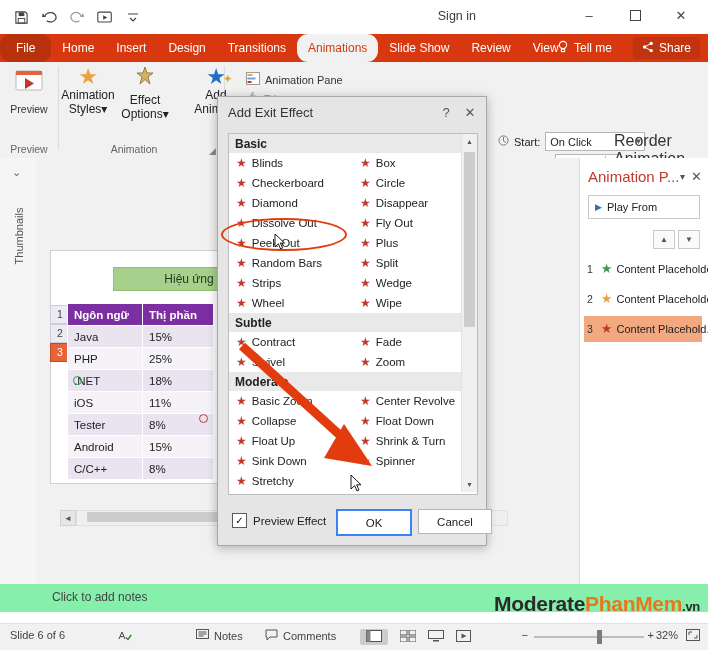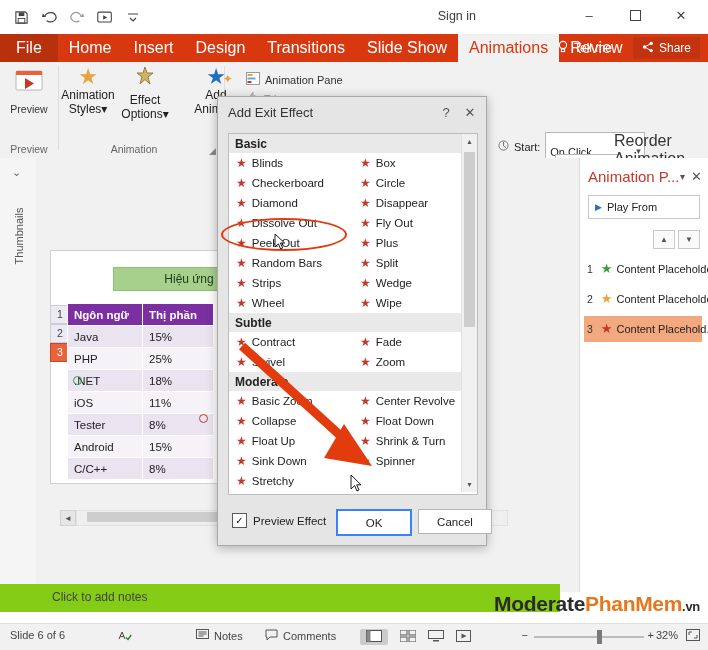--- a/index.html
+++ b/index.html
@@ -11,21 +11,21 @@
   .qat{position:absolute;left:8px;top:6px;display:flex;align-items:center;gap:2px;}
   .qat .qbtn{width:26px;height:22px;display:flex;align-items:center;justify-content:center;color:#444;font-size:13px;}
   .title-text{position:absolute;left:0;top:8px;width:708px;text-align:center;font-size:13px;color:#3b3b3b;}
   .signin{position:absolute;right:232px;top:9px;font-size:12.5px;color:#3b3b3b;}
   .wbtns{position:absolute;right:4px;top:0;display:flex;}
   .wbtn{width:46px;height:30px;display:flex;align-items:center;justify-content:center;color:#444;font-size:13px;}
 
   
   .ribtabs{position:absolute;left:0;top:34px;width:708px;height:28px;background:#d7380f;}
   .ribtabs .tabs{display:flex;align-items:stretch;height:28px;}
-  .rtab{padding:0 11px;display:flex;align-items:center;color:#fff;font-size:16px;white-space:nowrap;}
+  .rtab{padding:0 11px;display:flex;align-items:center;color:#fff;font-size:12px;white-space:nowrap;border-radius:11px;}
   .rtab.active{background:#f1f1f1;color:#d7380f;}
   .rtab.file{background:#b8310d;color:#fff;padding:0 16px;}
   .tellme{position:absolute;right:96px;top:0;height:28px;display:flex;align-items:center;color:#fff;font-size:12px;gap:5px;}
   .share{position:absolute;right:8px;top:3px;height:22px;display:flex;align-items:center;gap:5px;color:#fff;font-size:12px;background:#c23410;padding:0 9px;border-radius:2px;}
 
   
   .ribbon{position:absolute;left:0;top:62px;width:708px;height:96px;background:#f1f1f1;border-bottom:1px solid #d4d4d4;}
   .grp{position:absolute;top:0;height:96px;}
   .grp .glabel{position:absolute;bottom:3px;left:0;width:100%;text-align:center;font-size:10.5px;color:#666;}
   .bigbtn{display:flex;flex-direction:column;align-items:center;justify-content:flex-start;padding-top:6px;width:100%;}
@@ -36,21 +36,21 @@
   .star.y{color:#e8a33d;}
   .star.r{color:#c0392b;}
   .star.g{color:#3a9a4a;}
 
   .animlist{position:absolute;left:166px;top:66px;width:80px;height:88px;background:#fff;border:1px solid #c9c9c9;overflow:hidden;}
   .animlist .row{display:flex;}
 
   
   .tmg{position:absolute;right:0;top:62px;width:210px;height:96px;}
   .linebtn{display:flex;align-items:center;gap:5px;font-size:11px;color:#333;height:19px;}
-  .combo{display:inline-flex;align-items:center;justify-content:space-between;border:1px solid #b6b6b6;background:#fff;height:17px;font-size:11px;padding:10px 2px 0 4px;}
+  .combo{display:inline-flex;align-items:center;justify-content:space-between;border:1px solid #b6b6b6;background:#fff;height:17px;font-size:11px;padding:0 2px 0 4px;}
   .spin{display:inline-flex;flex-direction:column;border-left:1px solid #b6b6b6;}
   .spin i{display:block;width:12px;height:8px;line-height:8px;text-align:center;font-size:7px;font-style:normal;color:#555;}
 
   
   .workarea{position:absolute;left:0;top:158px;width:708px;height:434px;background:#f1f1f1;}
   .thumbpane{position:absolute;left:0;top:0;width:36px;height:434px;background:#f5f5f5;border-right:1px solid #dcdcdc;}
   .thumbpane .vtext{position:absolute;left:-26px;top:72px;width:90px;transform:rotate(-90deg);font-size:11px;color:#555;text-align:center;}
   .chev{position:absolute;left:12px;top:8px;color:#666;font-size:11px;}
 
   .slidearea{position:absolute;left:36px;top:0;right:128px;bottom:0;background:#f1f1f1;}
@@ -73,21 +73,21 @@
   .anpane .title{font-size:15px;color:#c0392b;}
   .playfrom{margin:8px 8px 0 8px;height:22px;border:1px solid #c9c9c9;background:#fff;display:flex;align-items:center;gap:5px;padding:0 6px;font-size:11px;}
   .updn{position:absolute;right:8px;top:42px;display:flex;gap:3px;}
   .updn div{width:20px;height:17px;border:1px solid #c9c9c9;background:#fafafa;font-size:8px;display:flex;align-items:center;justify-content:center;color:#555;}
   .anitem{display:flex;align-items:center;gap:4px;margin:4px 6px 0 4px;padding:2px 3px;font-size:11px;white-space:nowrap;}
   .anitem.sel{background:#f2a97f;}
   .anitem .idx{width:9px;text-align:right;color:#333;font-size:10.5px;}
   .bar{width:6px;height:13px;background:#e8a33d;display:inline-block;}
 
   
-  .notes{position:absolute;left:0;bottom:38px;width:560px;height:28px;background:#84cc16;}
+  .notes{position:absolute;left:0;bottom:38px;width:708px;height:28px;background:#86efac;}
   .notes .txt{position:absolute;left:52px;top:6px;font-size:12px;color:#444;}
   .hscroll{position:absolute;left:40px;bottom:66px;width:430px;height:14px;background:#efefef;border:1px solid #e0e0e0;}
   .hscroll .thumb{position:absolute;left:10px;top:1px;width:398px;height:10px;background:#cdcdcd;border-radius:1px;}
   .hsbtn{position:absolute;width:14px;height:14px;background:#e6e6e6;border:1px solid #d2d2d2;font-size:8px;display:flex;align-items:center;justify-content:center;color:#555;}
 
   .status{position:absolute;left:0;bottom:0;width:708px;height:26px;background:#f1f1f1;border-top:1px solid #e0e0e0;font-size:11px;color:#444;}
   .status .it{position:absolute;top:5px;display:flex;align-items:center;gap:5px;}
   .zoomtrack{position:absolute;right:64px;top:12px;width:110px;height:2px;background:#bdbdbd;}
   .zoomknob{position:absolute;right:106px;top:6px;width:5px;height:14px;background:#7a7a7a;}
   .zoomlbl{position:absolute;right:30px;top:5px;}
@@ -172,22 +172,22 @@
     </div>
   </div>
 
   <div class="ribtabs">
     <div class="tabs">
       <div class="rtab file">File</div>
       <div class="rtab">Home</div>
       <div class="rtab">Insert</div>
       <div class="rtab">Design</div>
       <div class="rtab">Transitions</div>
+      <div class="rtab active">Animations</div>
       <div class="rtab">Slide Show</div>
-      <div class="rtab active">Animations</div>
       <div class="rtab">Review</div>
       <div class="rtab">View</div>
     </div>
     <div class="tellme">
       <span>
         <svg width="12" height="13" viewBox="0 0 12 13">
             <circle cx="6" cy="5" r="3.6" fill="none" stroke="#fff" stroke-width="1.1"></circle>
             <rect x="4.4" y="9" width="3.2" height="2.6" fill="none" stroke="#fff" stroke-width="1.1"></rect>
           </svg>
       </span>

